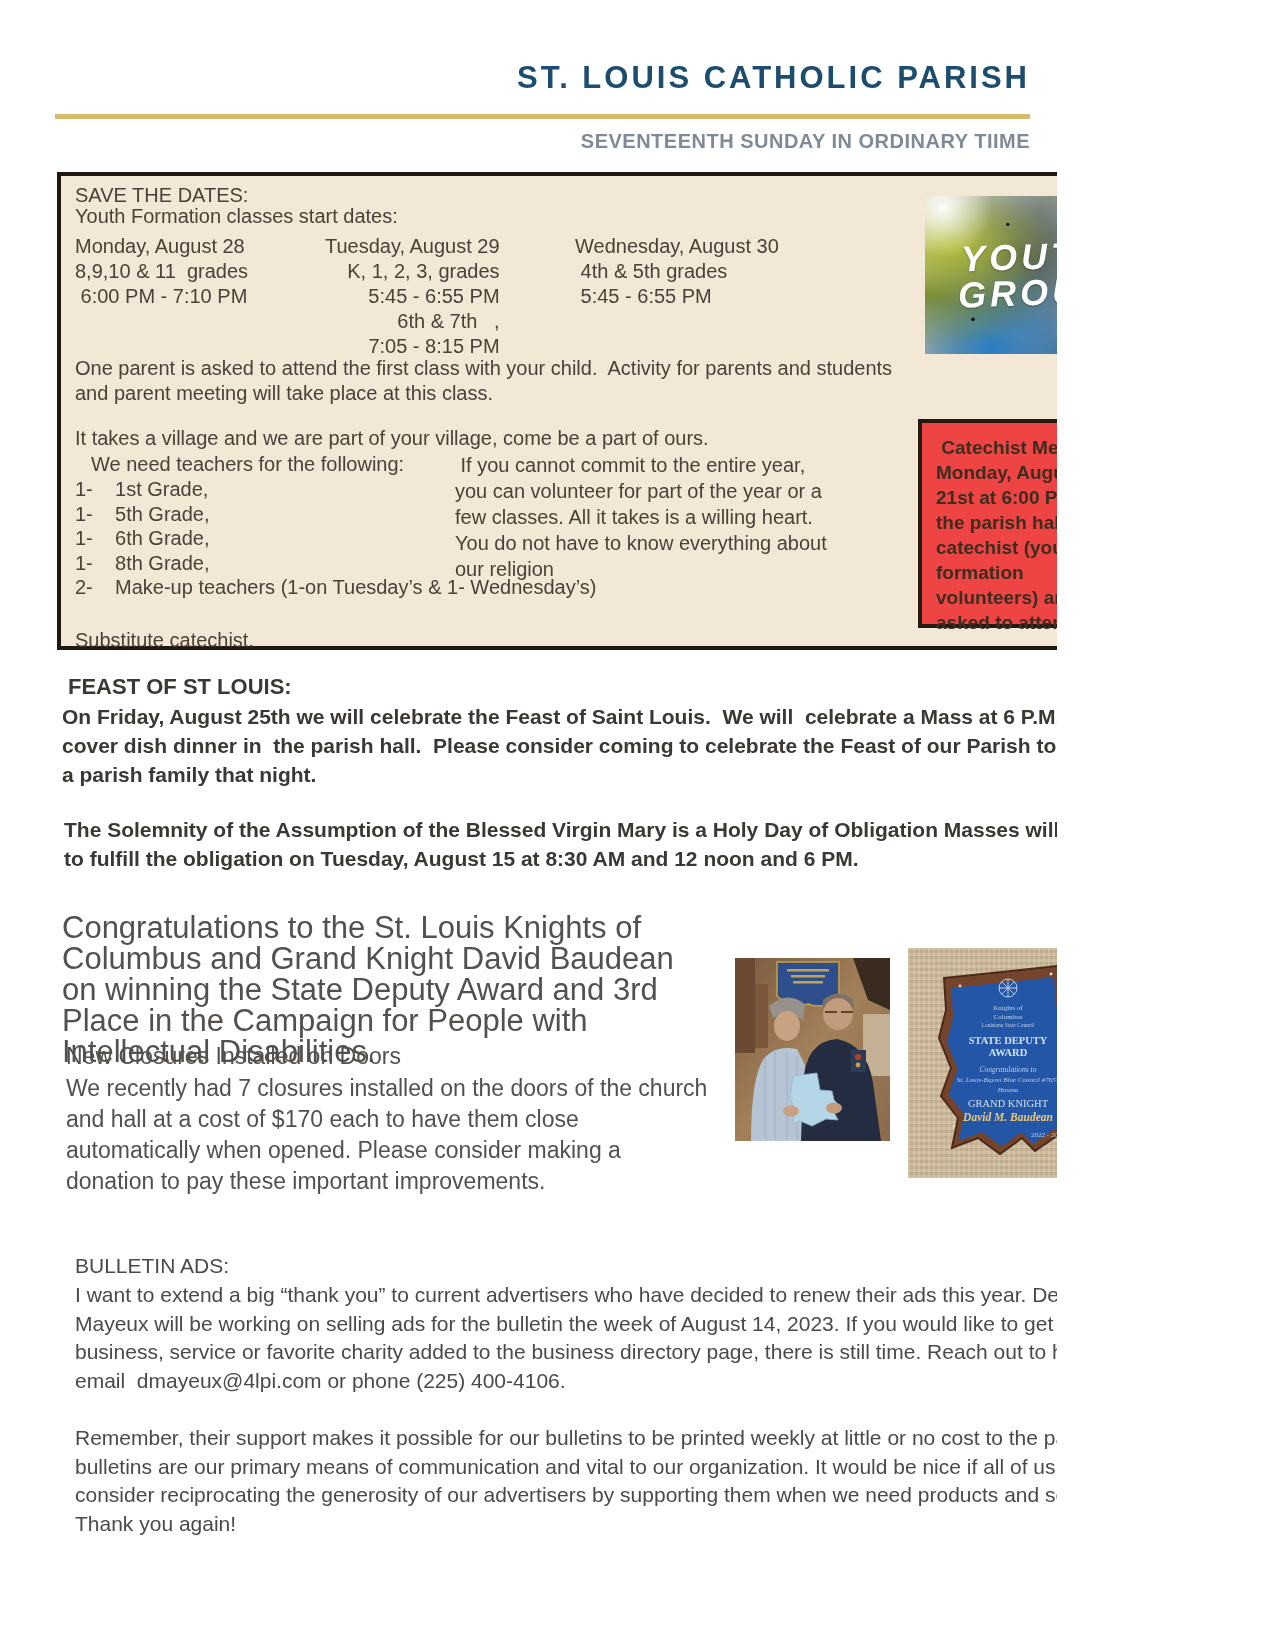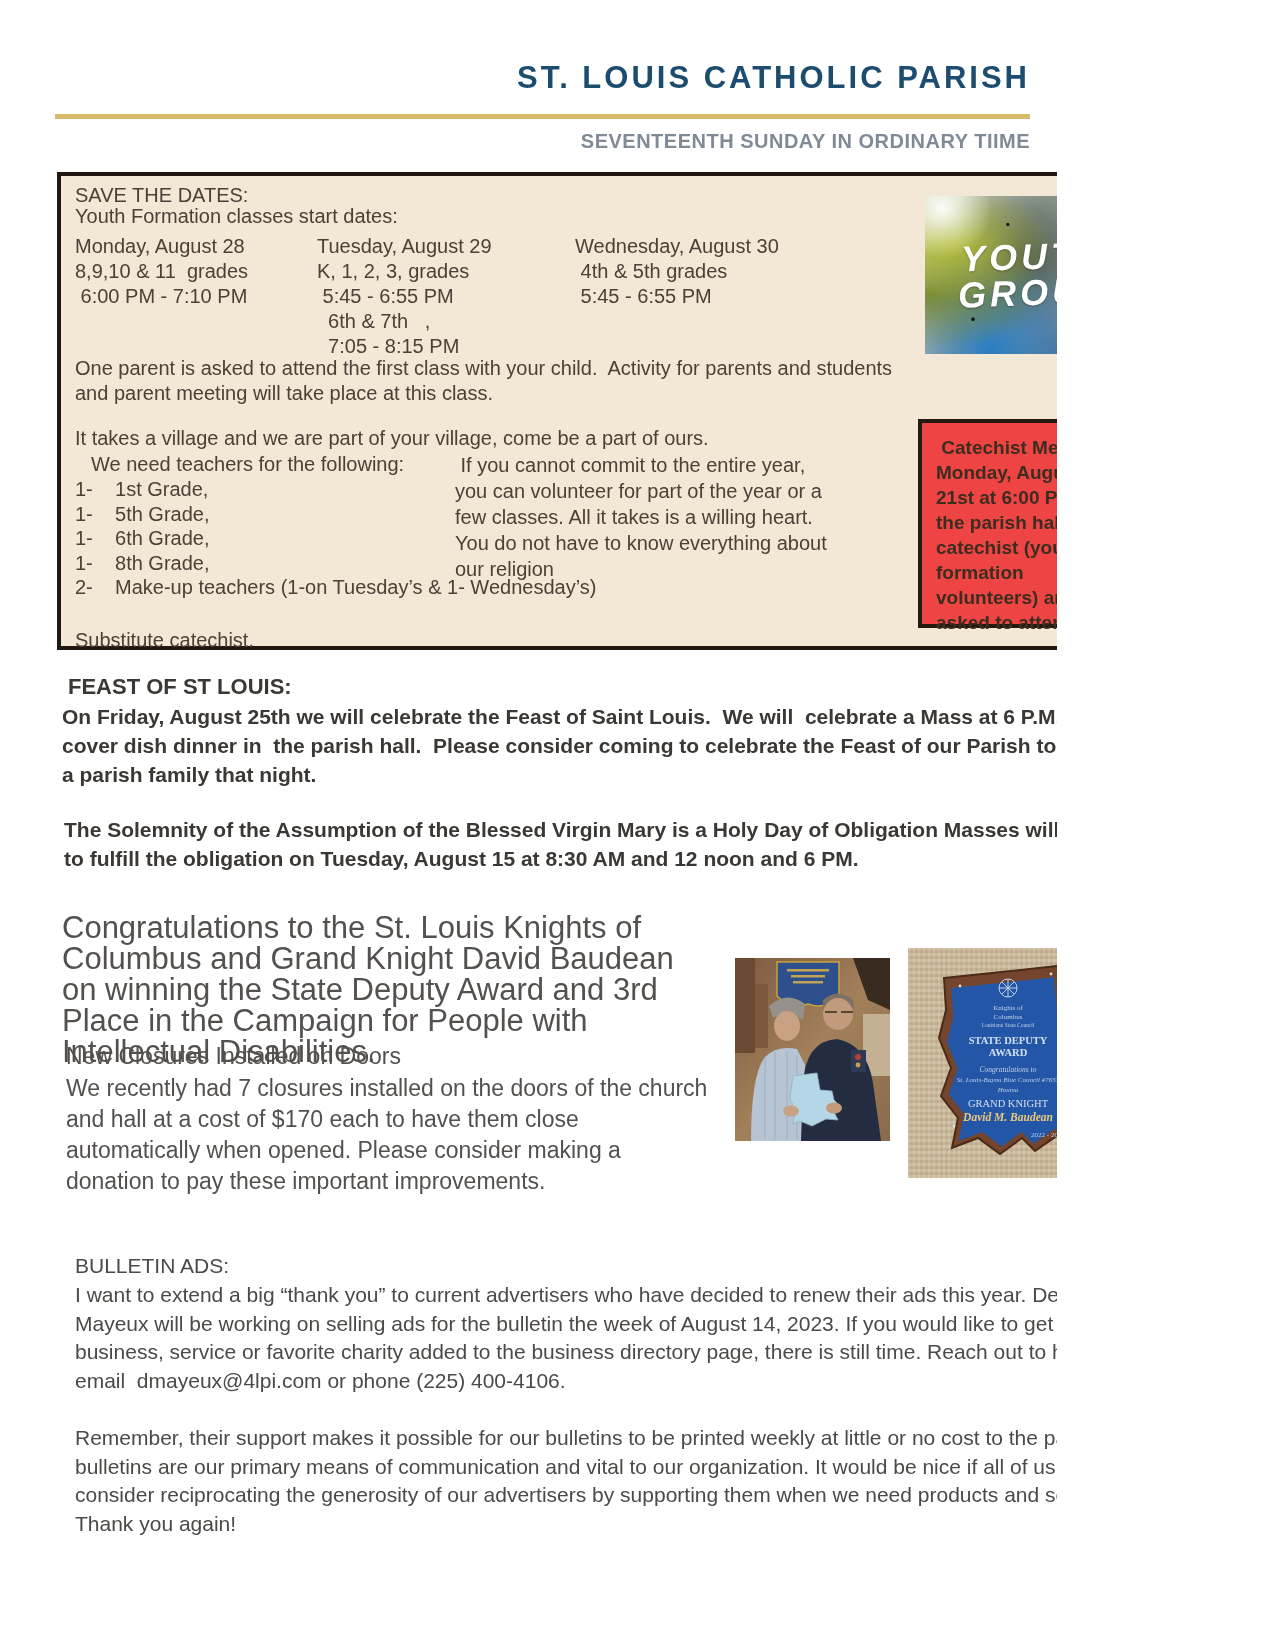--- a/index.html
+++ b/index.html
@@ -18,21 +18,21 @@
   .hdr-num{left:1058px;top:28px;font-size:150px;line-height:150px;font-weight:bold;
            color:#d4d9e1;transform:scaleX(1.12);transform-origin:left top;}
 
   
   .sd-box{left:57px;top:172px;width:1090px;height:478px;border:4px solid #201810;
           background:#f3e7d5;box-sizing:border-box;font-size:20px;line-height:25px;color:#4b4138;}
   .sd-box .abs{position:absolute;}
   .sd-head{left:14px;top:7px;text-align:right;}
   .sd-sub{left:14px;top:28px;}
   .sd-col1{left:14px;top:58px;}
-  .sd-col2{left:256px;top:58px;}
+  .sd-col2{left:264px;top:58px;text-align:right;}
   .sd-col3{left:514px;top:58px;}
   .sd-parent{left:14px;top:180px;width:820px;}
   .sd-village{left:14px;top:250px;}
   .sd-teachhead{left:14px;top:276px;margin-left:16px;}
   .sd-volnote{left:394px;top:276px;width:378px;line-height:26px;}
   .sd-needs{left:14px;top:301px;line-height:24.5px;}
   .sd-sublast{left:14px;top:452px;}
 
   .youth-img{left:864px;top:20px;width:218px;height:158px;display:flex;flex-direction:column;
     align-items:center;justify-content:center;

